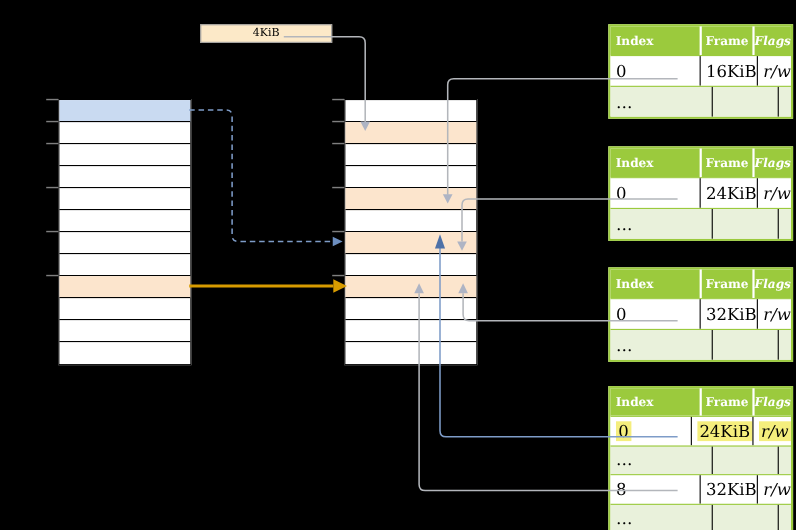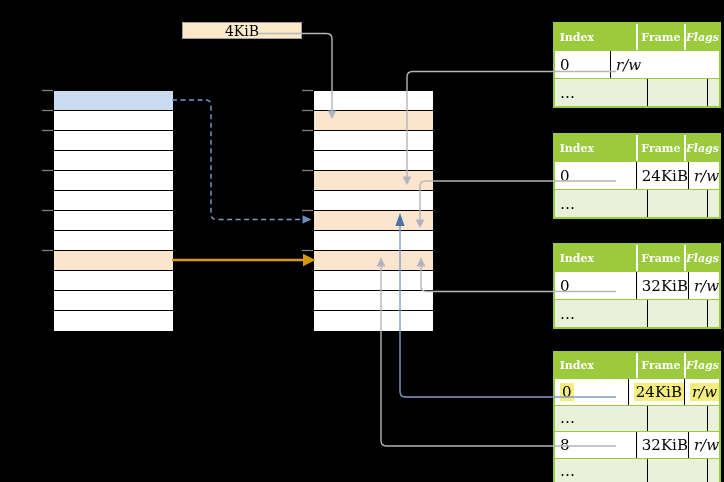--- a/index.html
+++ b/index.html
@@ -2,21 +2,21 @@
 <html style="--green: #9BCA3D; --light-green: #E9F1DB; --cream: #FCE9C8; --blue-row: #C9DAF1; --orange-row: #FCE5CD; --yellow-highlight: #F5EE7D; --orange-arrow: #D79B00; --gray-line: #B3B6BB; --gray-arrow: #AEB4C4; --blue-line: #7E9CC8; --blue-arrow: #4D71A8; --blue-arrow-light: #6C8EBF; --tick-gray: #7F7F7F;"><head>
 <meta charset="utf-8">
 <style>
   html,body{margin:0;padding:0;background:#000;}
   body{width:724px;height:482px;overflow:hidden;}
   .stage{position:relative;width:724px;height:482px;font-family:"DejaVu Serif","Liberation Serif",serif;}
 
   
   .size-label{position:absolute;left:182px;top:22px;width:120px;height:17px;
     background:var(--cream);border:1px solid #9e9e9e;box-sizing:border-box;
-    display:flex;align-items:center;justify-content:center;font-size:14px;color:#000;}
+    display:flex;align-items:center;justify-content:center;font-size:10px;color:#000;}
 
   
   .memcol{position:absolute;top:90px;width:119px;height:240px;border:1px solid #000;background:#fff;}
   .mrow{height:20px;box-sizing:border-box;border-bottom:1px solid #000;}
   .mrow:last-child{border-bottom:none;}
   .fill-blue{background:var(--blue-row);}
   .fill-orange{background:var(--orange-row);}
 
   
   .ptable{position:absolute;left:553px;width:168px;border:2px solid var(--green);
@@ -88,20 +88,23 @@
   <div class="ptable" style="top:22px">
       <div class="pt-header">
         <div class="pt-hcell pc0">Index</div>
         <div class="pt-hcell pc1">Frame</div>
         <div class="pt-hcell pc2">Flags</div>
       </div>
       <div class="pt-row">
         <div class="pt-cell pc0">
           <span>0</span>
         </div>
+        <div class="pt-cell pc1">
+          <span>16KiB</span>
+        </div>
         <div class="pt-cell pc2">
           <span>r/w</span>
         </div>
       </div>
       <div class="pt-row dots">
         <div class="pt-cell pc0">
           <span>…</span>
         </div>
         <div class="pt-cell pc1"></div>
         <div class="pt-cell pc2"></div>

